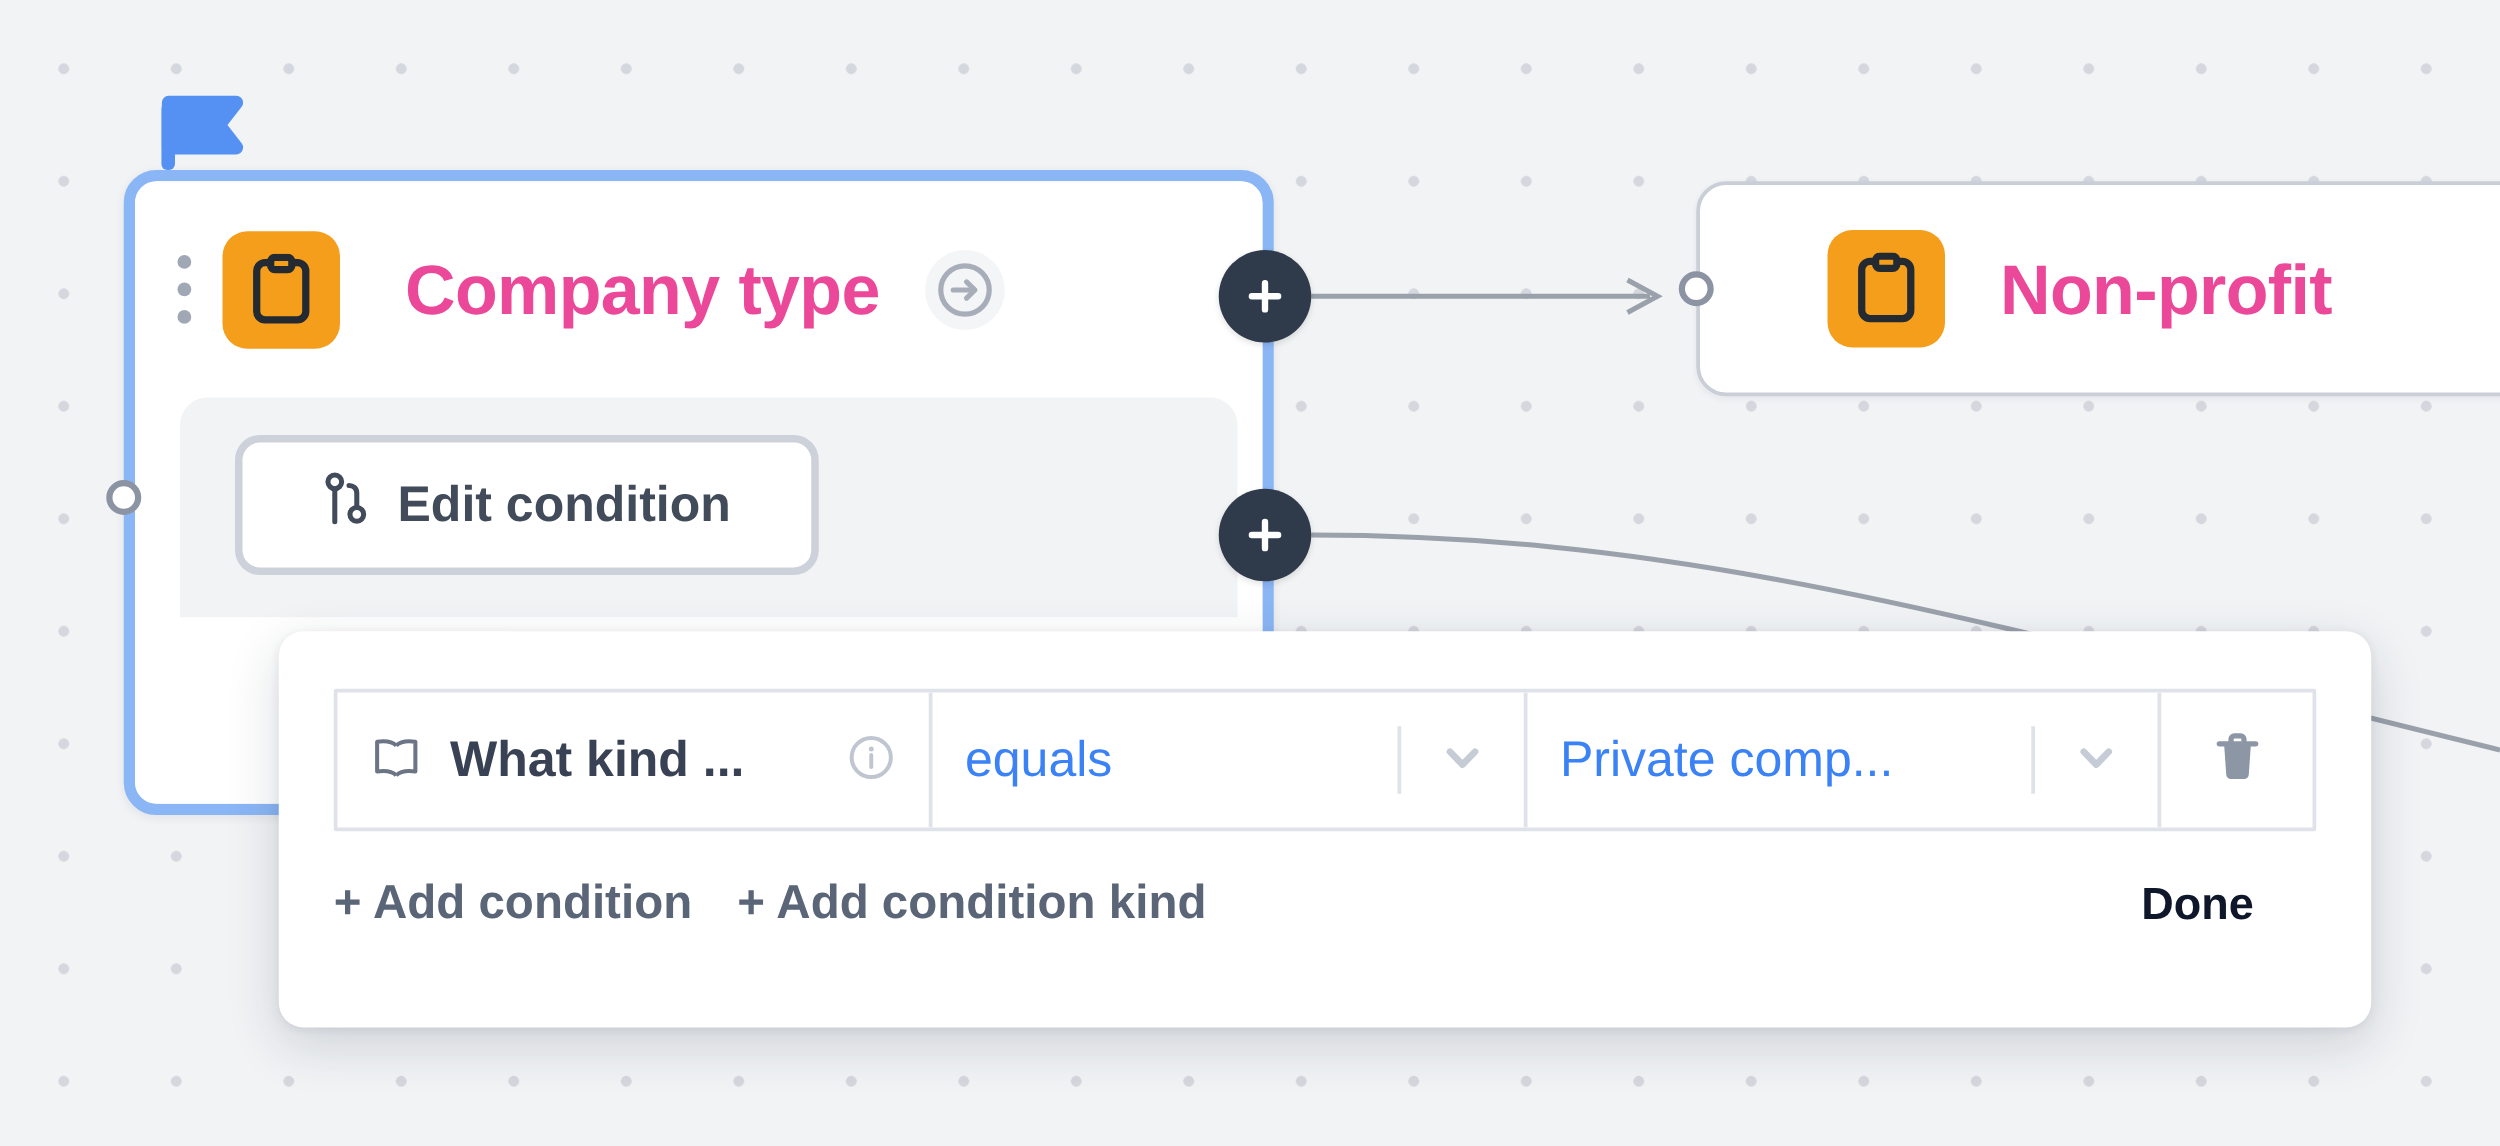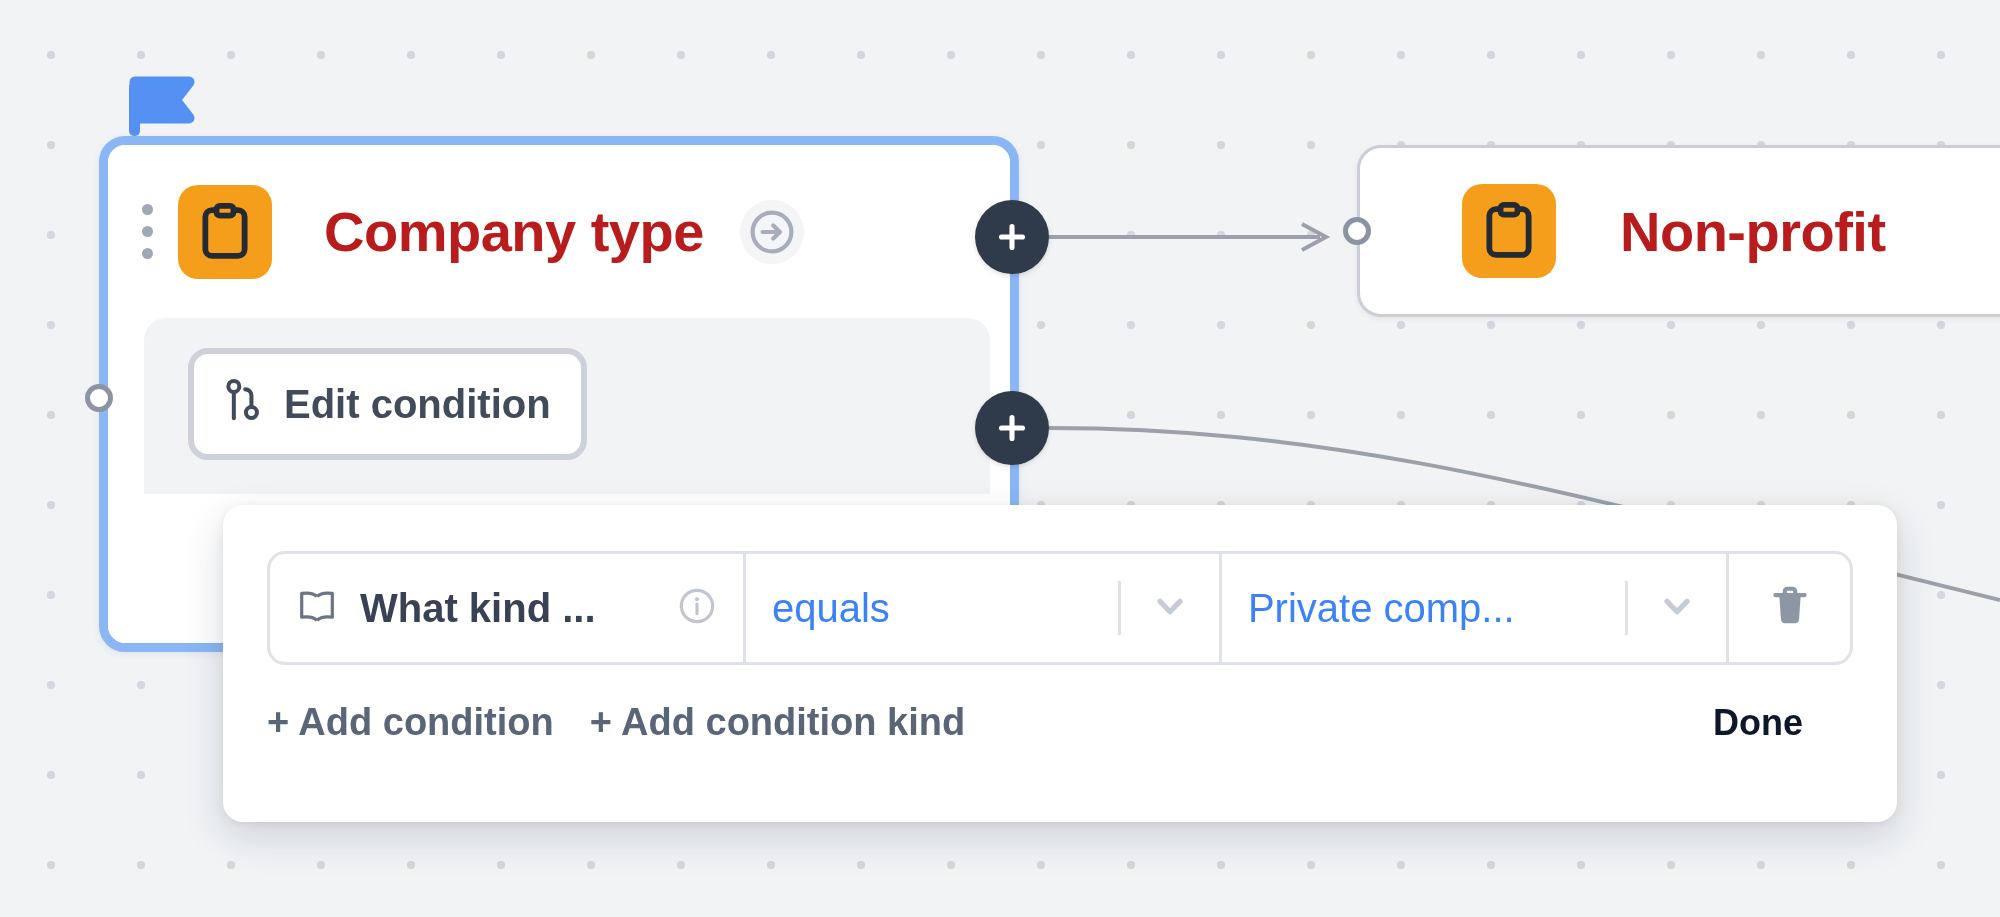--- a/index.html
+++ b/index.html
@@ -92,21 +92,21 @@
     display: flex;
     align-items: center;
     justify-content: center;
     margin-left: 18px;
   }
   .node-title {
     margin-left: 52px;
     font-size: 56px;
     font-weight: 700;
     letter-spacing: -0.5px;
-    color: #b91c1c;
+    color: #ec4899;
     white-space: nowrap;
     text-align: center;
   }
   .node-goto {
     flex: none;
     margin-left: 36px;
     width: 64px; height: 64px;
     border-radius: 50%;
     background: #f4f5f7;
     display: flex;
@@ -121,21 +121,21 @@
     background: #f2f3f5;
     border-top-left-radius: 22px;
     border-top-right-radius: 22px;
     padding: 30px 0 34px 44px;
   }
   .edit-condition-btn {
     display: inline-flex;
     align-items: center;
     gap: 22px;
     height: 112px;
-    padding: 0 30px;
+    padding: 0 64px;
     border-radius: 20px;
     background: #ffffff;
     border: 6px solid #cdd1d9;
     font-size: 40px;
     font-weight: 700;
     color: #414b5a;
     white-space: nowrap;
   }
   .node-footer {
     position: relative;
@@ -184,41 +184,41 @@
     border-radius: 24px;
     background: #ffffff;
     border: 3px solid #c9ced7;
     display: flex;
     align-items: center;
     padding-left: 102px;
     box-shadow: 0 2px 6px rgba(30,40,60,.06);
     z-index: 4;
   }
   #node-non-profit .node-avatar { margin-left: 0; }
-  #node-non-profit .node-title { margin-left: 64px; }
+  #node-non-profit .node-title { margin-left: 44px; }
 
   
   #condition-popup {
     position: absolute;
     left: 223px;
     top: 505px;
     width: 1674px;
     height: 317px;
     background: #ffffff;
     border-radius: 20px;
     box-shadow: 0 14px 42px rgba(32,42,60,.16), 0 2px 8px rgba(32,42,60,.08);
     z-index: 12;
     padding: 46px 44px 0 44px;
   }
   .condition-row {
     display: flex;
     align-items: stretch;
     height: 114px;
     border: 3px solid #dfe3e9;
-    border-radius: 18px;
+    border-radius: 2px;
     overflow: hidden;
   }
   .cond-cell {
     display: flex;
     align-items: center;
     height: 100%;
     padding: 0 26px;
     border-right: 3px solid #dfe3e9;
   }
   .cond-cell:last-child { border-right: none; }

